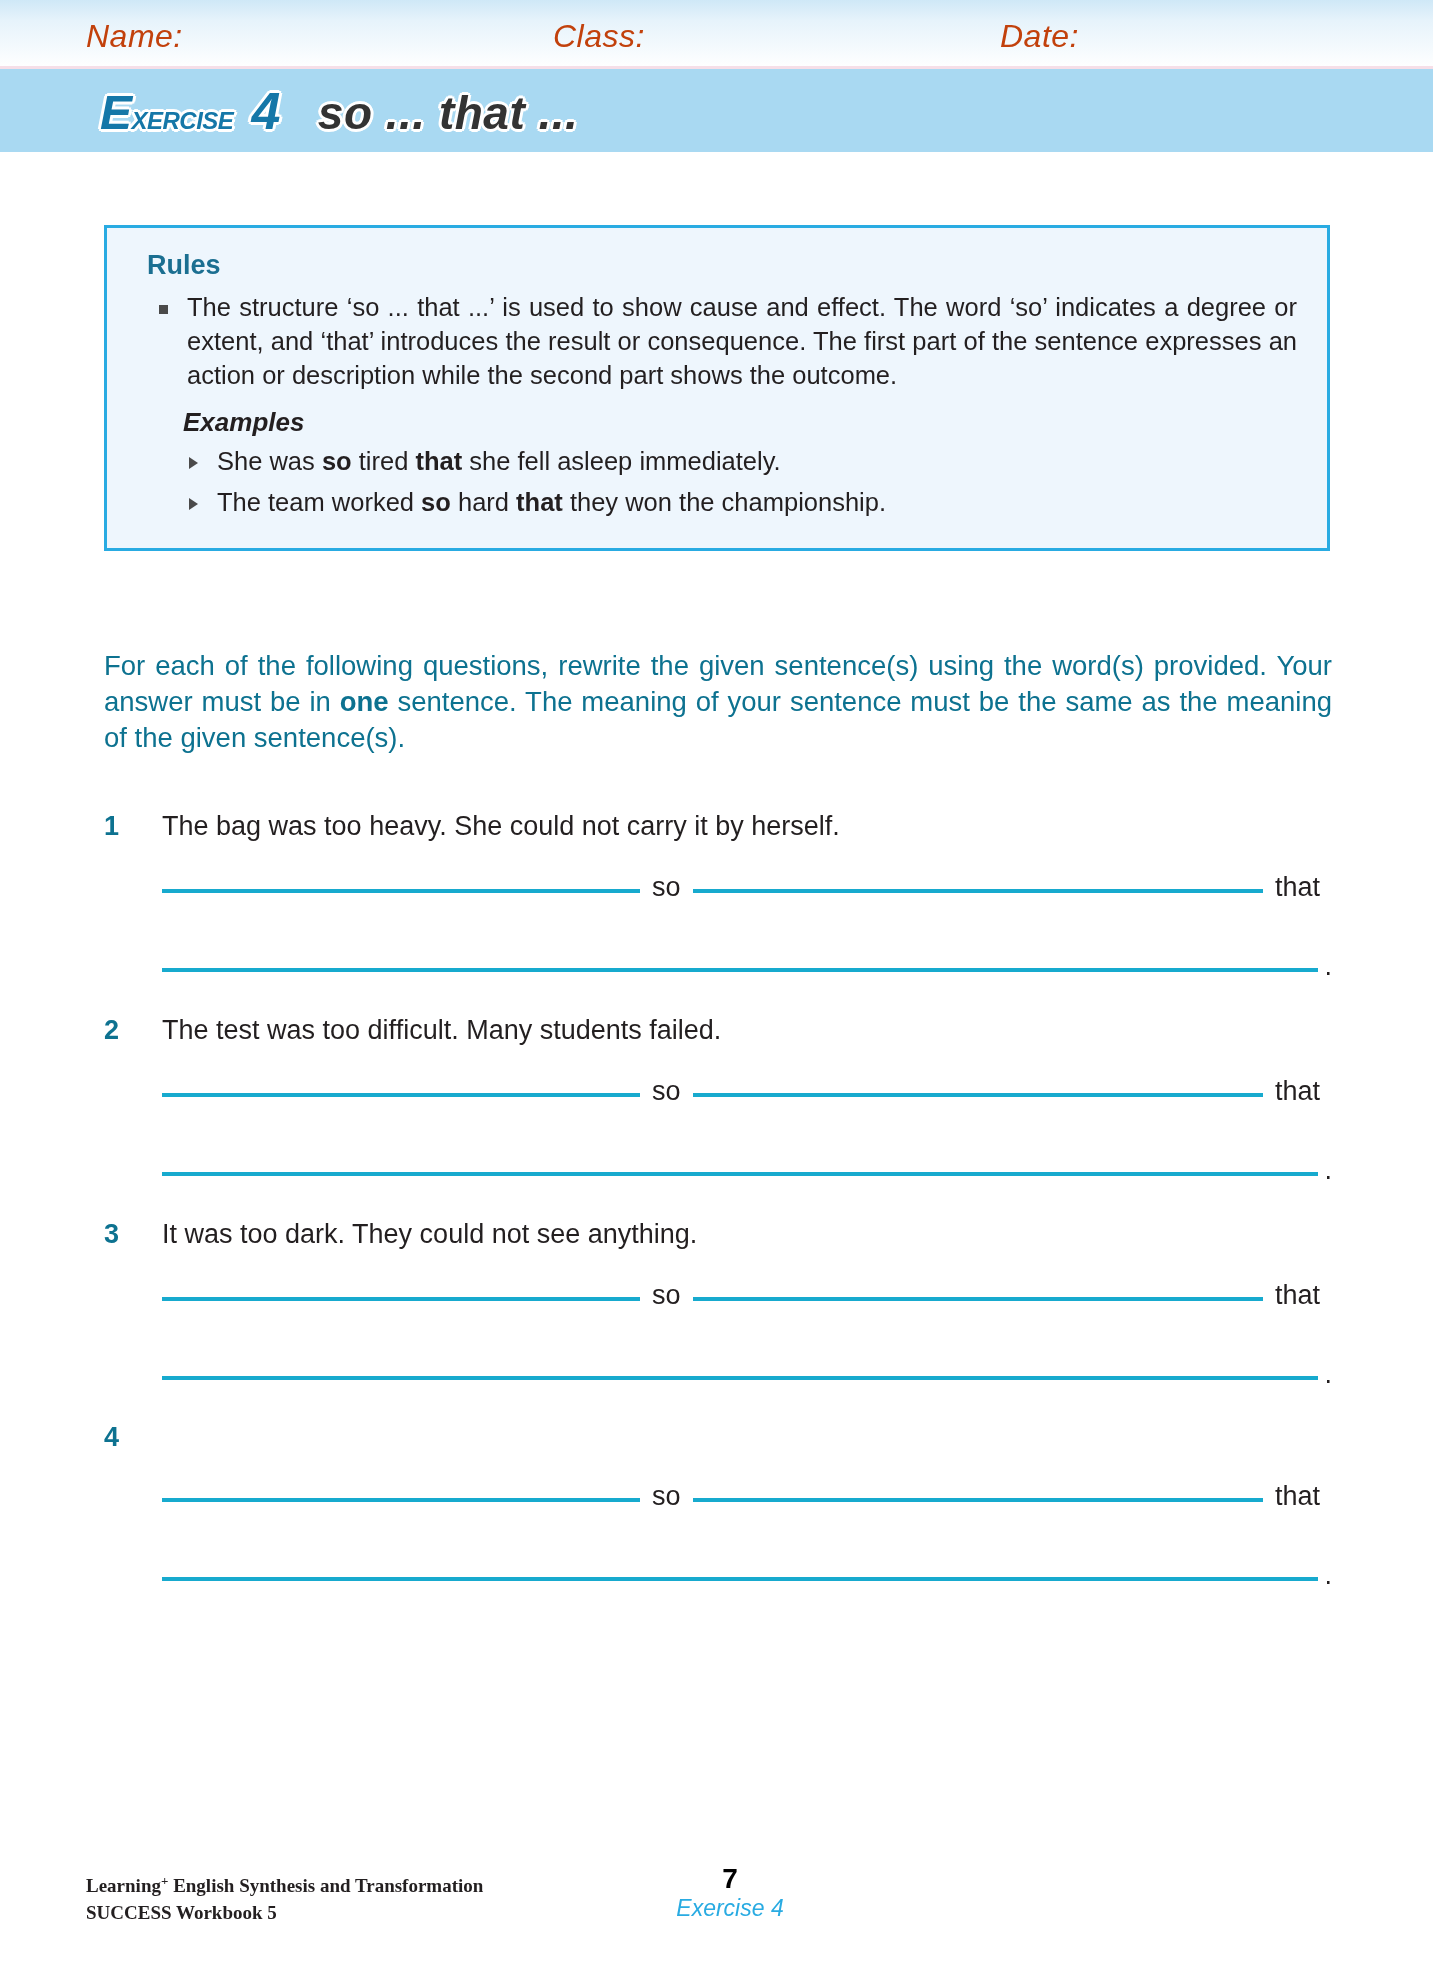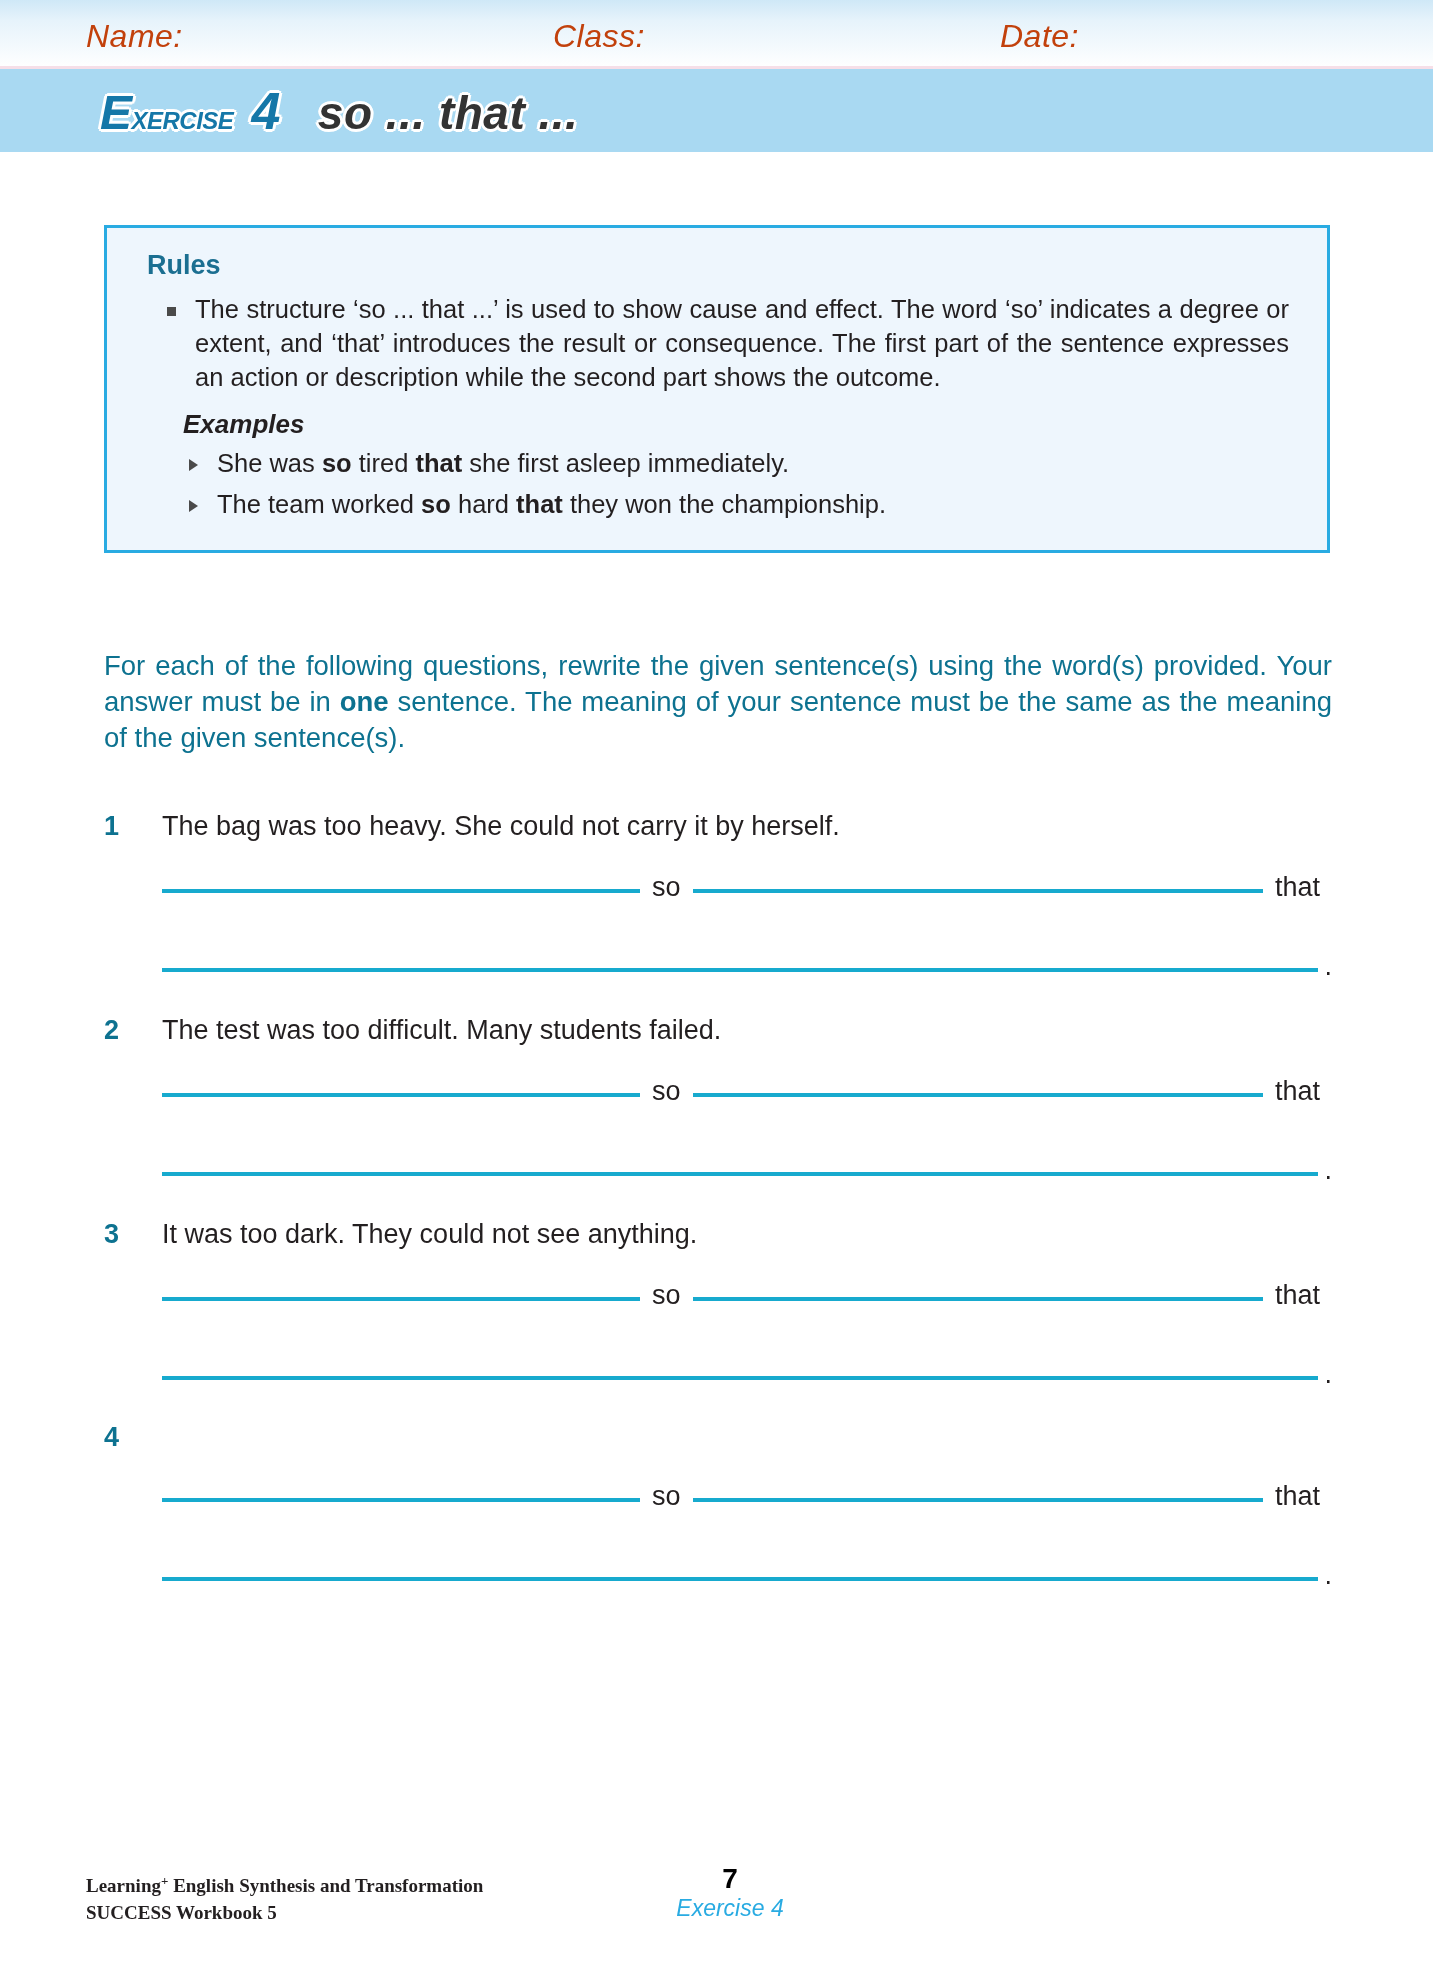--- a/index.html
+++ b/index.html
@@ -91,21 +91,21 @@
     padding: 18px 26px 22px 26px;
   }
   .rules-heading {
     font-weight: bold;
     font-size: 27px;
     color: #1b6f91;
     margin: 4px 0 10px 14px;
   }
   ul.rules-list {
     list-style: none;
-    margin: 12px; padding: 0;
+    margin: 4px; padding: 0;
   }
   ul.rules-list > li.rule-item {
     position: relative;
     padding-left: 50px;
     margin-bottom: 14px;
     font-size: 25.5px;
     line-height: 1.33;
     color: #231f20;
     text-align: justify;
   }
@@ -262,21 +262,21 @@
   </div>
 </div>
 
 <div class="rules-box">
   <div class="rules-heading">Rules</div>
   <ul class="rules-list">
     <li class="rule-item">The structure ‘so ... that ...’ is used to show cause and effect. The word ‘so’ indicates a degree or extent, and ‘that’ introduces the result or consequence. The first part of the sentence expresses an action or description while the second part shows the outcome.</li>
   </ul>
   <div class="examples-heading">Examples</div>
   <ul class="example-list">
-    <li class="example-item"><span>She was </span><span class="b">so</span><span> tired </span><span class="b">that</span><span> she first asleep immediately.</span></li>
+    <li class="example-item"><span>She was </span><span class="b">so</span><span> tired </span><span class="b">that</span><span> she fell asleep immediately.</span></li>
     <li class="example-item"><span>The team worked </span><span class="b">so</span><span> hard </span><span class="b">that</span><span> they won the championship.</span></li>
   </ul>
 </div>
 
 <div class="instructions"><span>For each of the following questions, rewrite the given sentence(s) using the word(s) provided. Your answer must be in </span><span class="b">one</span><span> sentence. The meaning of your sentence must be the same as the meaning of the given sentence(s).</span></div>
 
 <div class="question" style="top:810px;">
   <div class="q-head">
     <span class="q-num">1</span>
     <span class="q-text">The bag was too heavy. She could not carry it by herself.</span>

